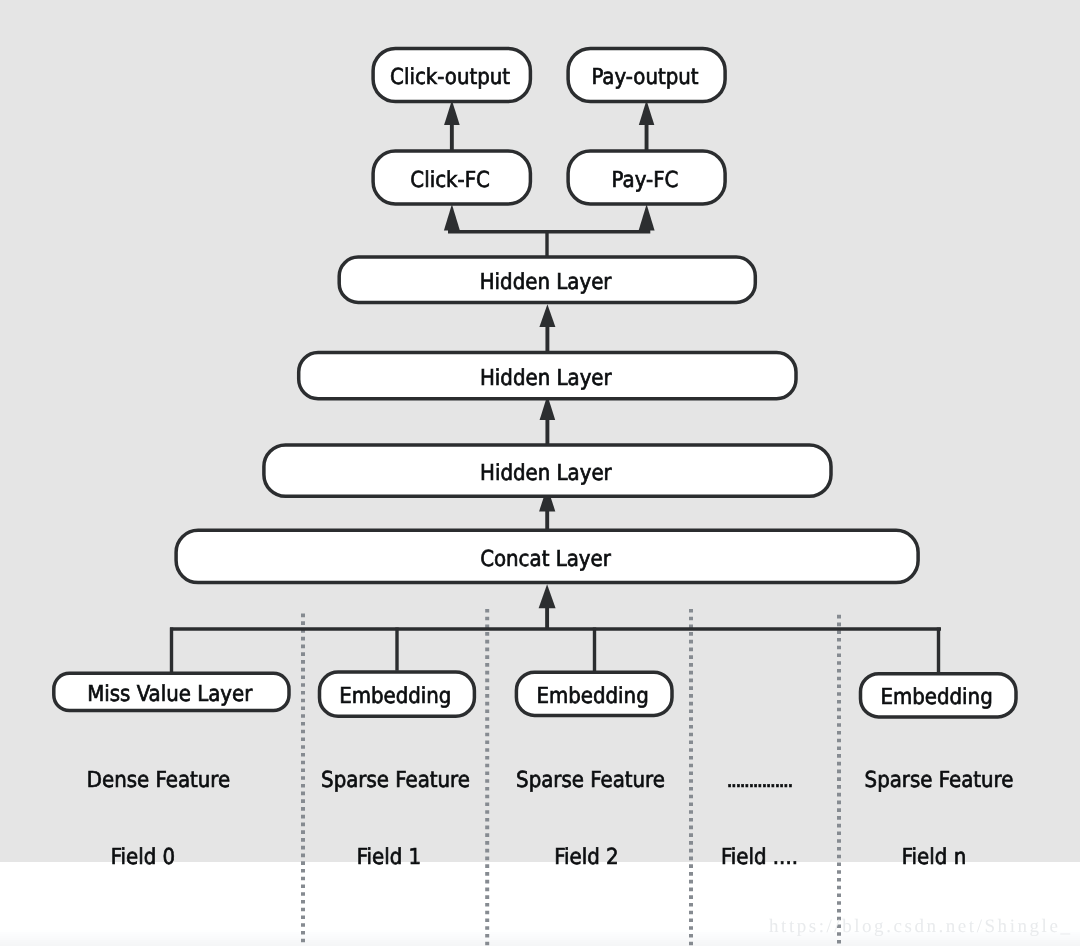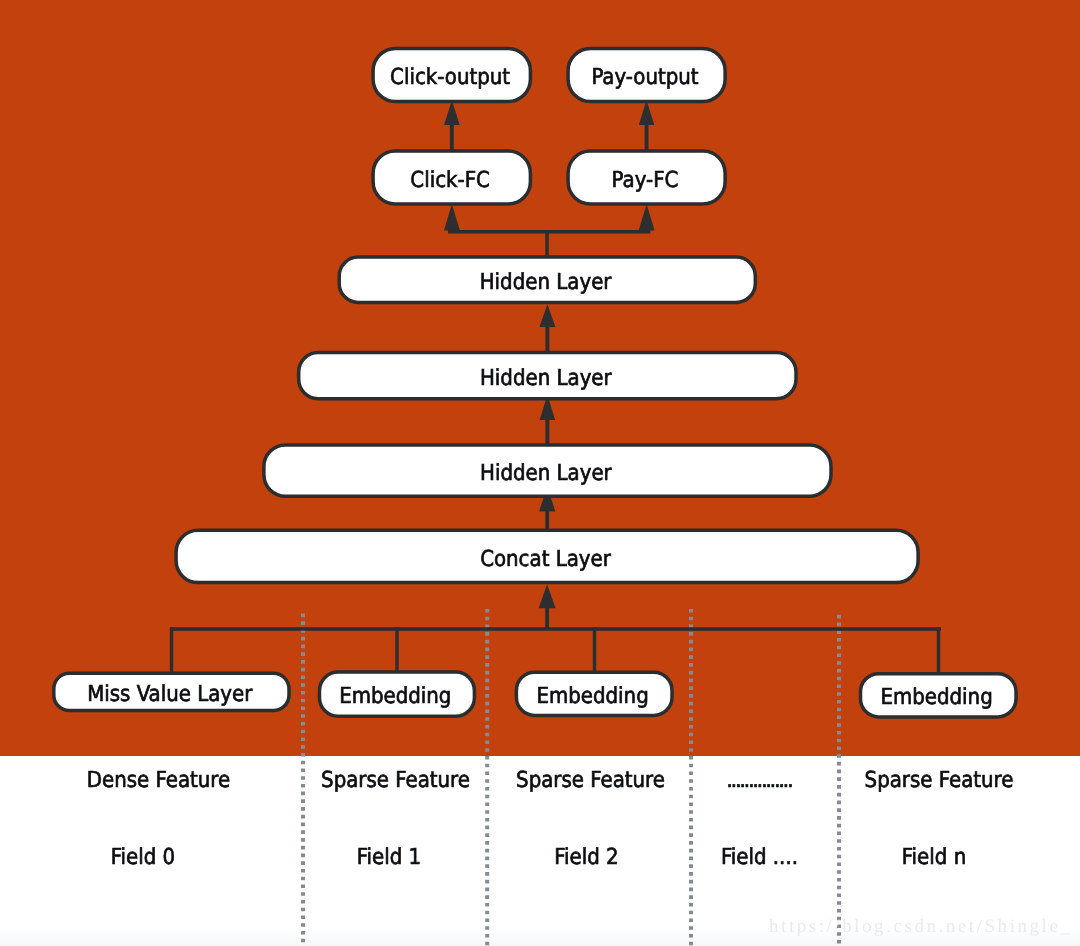--- a/index.html
+++ b/index.html
@@ -1,18 +1,18 @@
 <!DOCTYPE html>
 <html><head>
 <meta charset="utf-8">
 <title>Multi-task Network Architecture Diagram</title>
 <style>
   html,body{margin:0;padding:0;background:#ffffff;}
   body{width:1080px;height:946px;overflow:hidden;font-family:"DejaVu Sans",sans-serif;}
-  #diagram{position:relative;width:1080px;height:756px;background:#c2410c;-webkit-font-smoothing:antialiased;text-rendering:geometricPrecision;transform:translateZ(0);will-change:transform;text-align:center;}
+  #diagram{position:relative;width:1080px;height:862px;background:#e5e5e5;-webkit-font-smoothing:antialiased;text-rendering:geometricPrecision;transform:translateZ(0);will-change:transform;text-align:center;}
   svg{display:block;}
   text{paint-order:stroke fill;}
   .node-box{fill:#ffffff;stroke:#2b2d2f;stroke-width:3.5;}
   .node-label{font-family:"DejaVu Sans",sans-serif;font-stretch:condensed;font-size:22px;fill:#0b0d0f;stroke:#0b0d0f;stroke-width:0.65;paint-order:stroke fill;}
   .feature-label{font-family:"DejaVu Sans",sans-serif;font-stretch:condensed;font-size:22px;fill:#0b0d0f;stroke:#0b0d0f;stroke-width:0.65;paint-order:stroke fill;}
   .field-label{font-family:"DejaVu Sans",sans-serif;font-stretch:condensed;font-size:22px;fill:#0b0d0f;stroke:#0b0d0f;stroke-width:0.65;paint-order:stroke fill;}
   .conn{stroke:#2b2d2f;fill:none;stroke-linecap:butt;}
   .arrowhead{fill:#2c2e30;stroke:none;}
   .divider{stroke:#868b91;stroke-width:4;stroke-dasharray:3.6 4.14;stroke-linecap:butt;fill:none;}
   .dots-label{font-family:"DejaVu Sans",sans-serif;font-stretch:condensed;font-size:22px;fill:#0b0d0f;stroke:#0b0d0f;stroke-width:0.65;paint-order:stroke fill;letter-spacing:-1.95px;}

